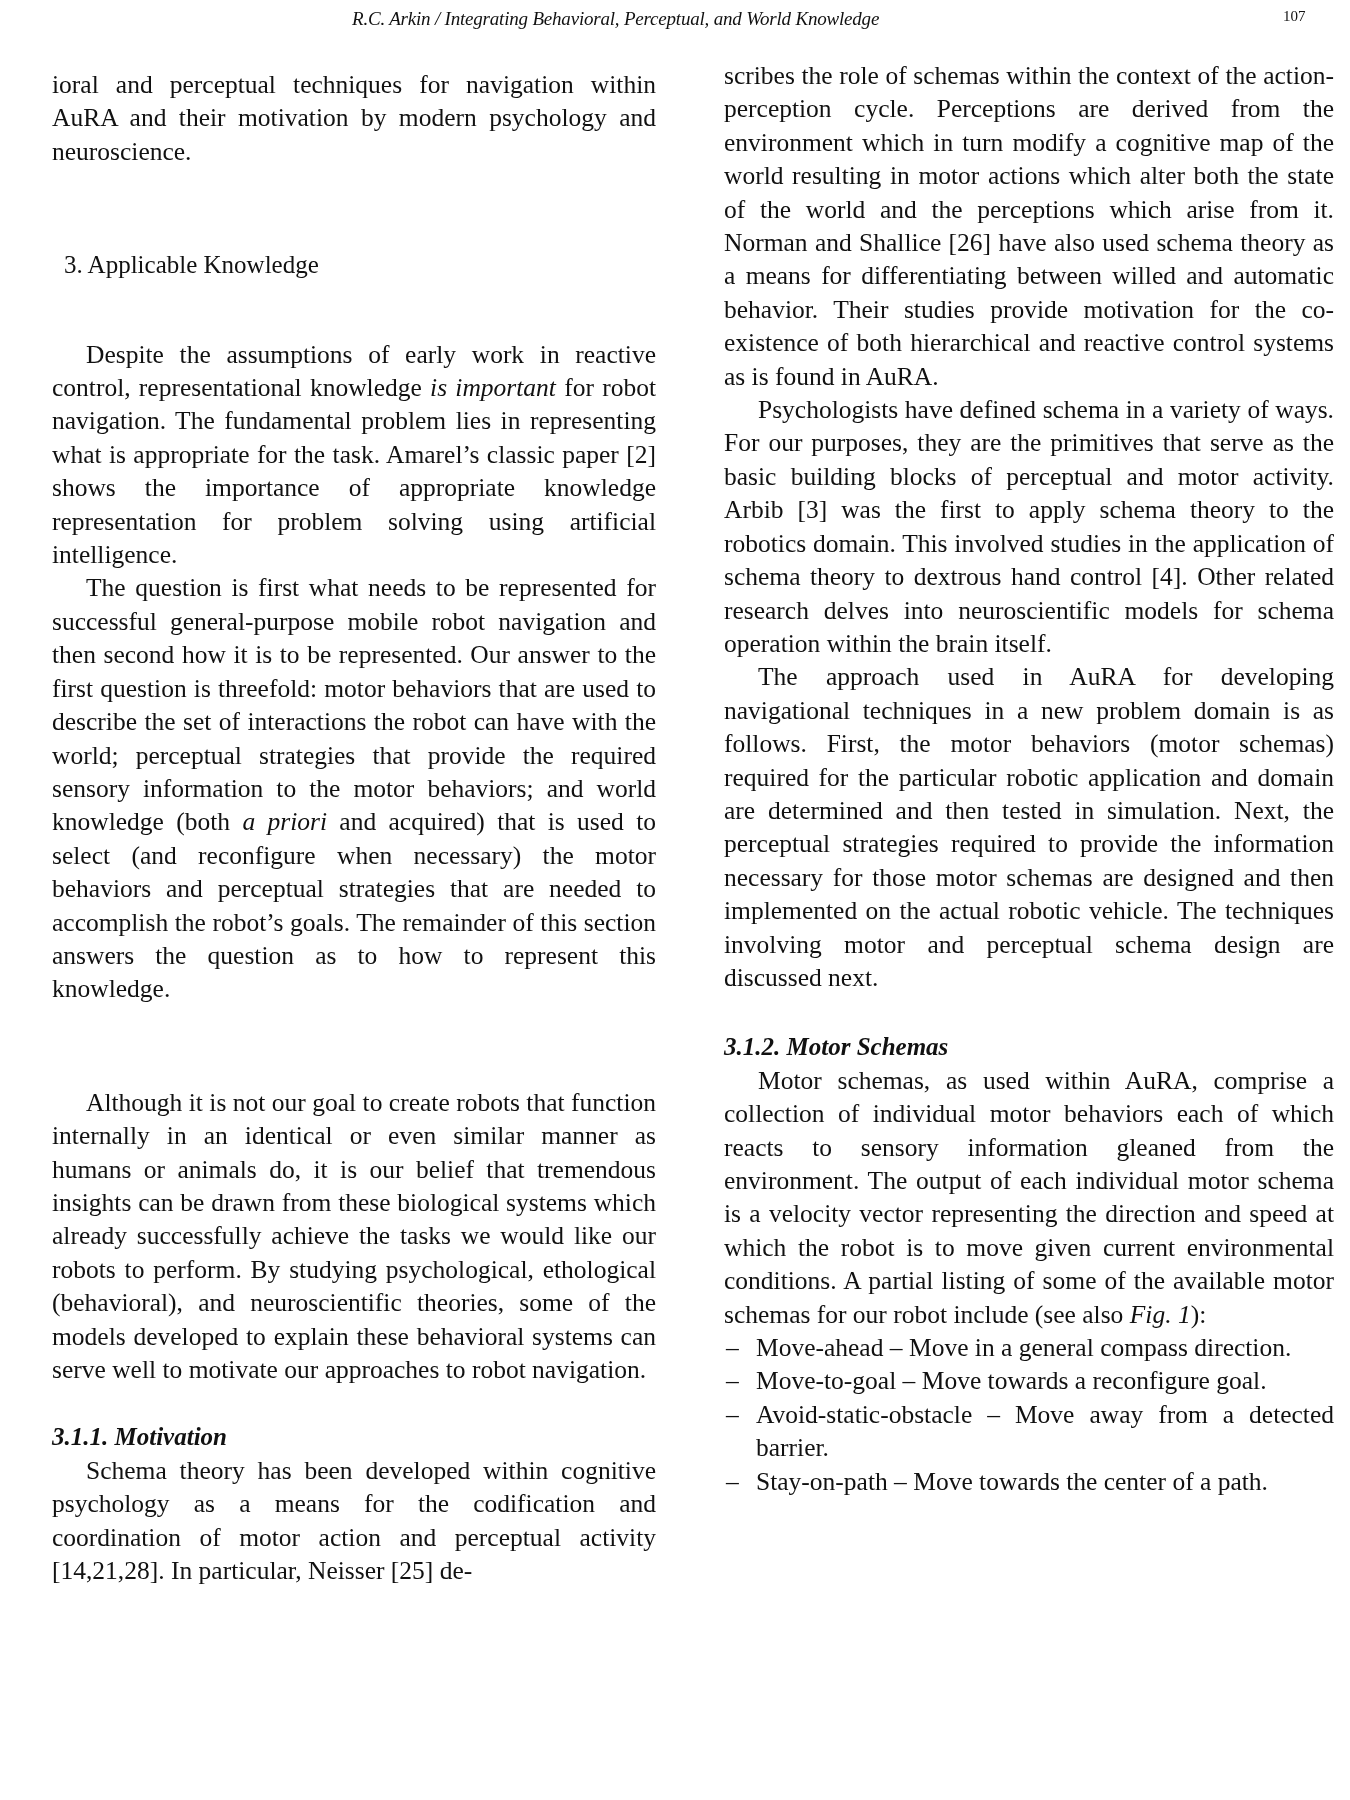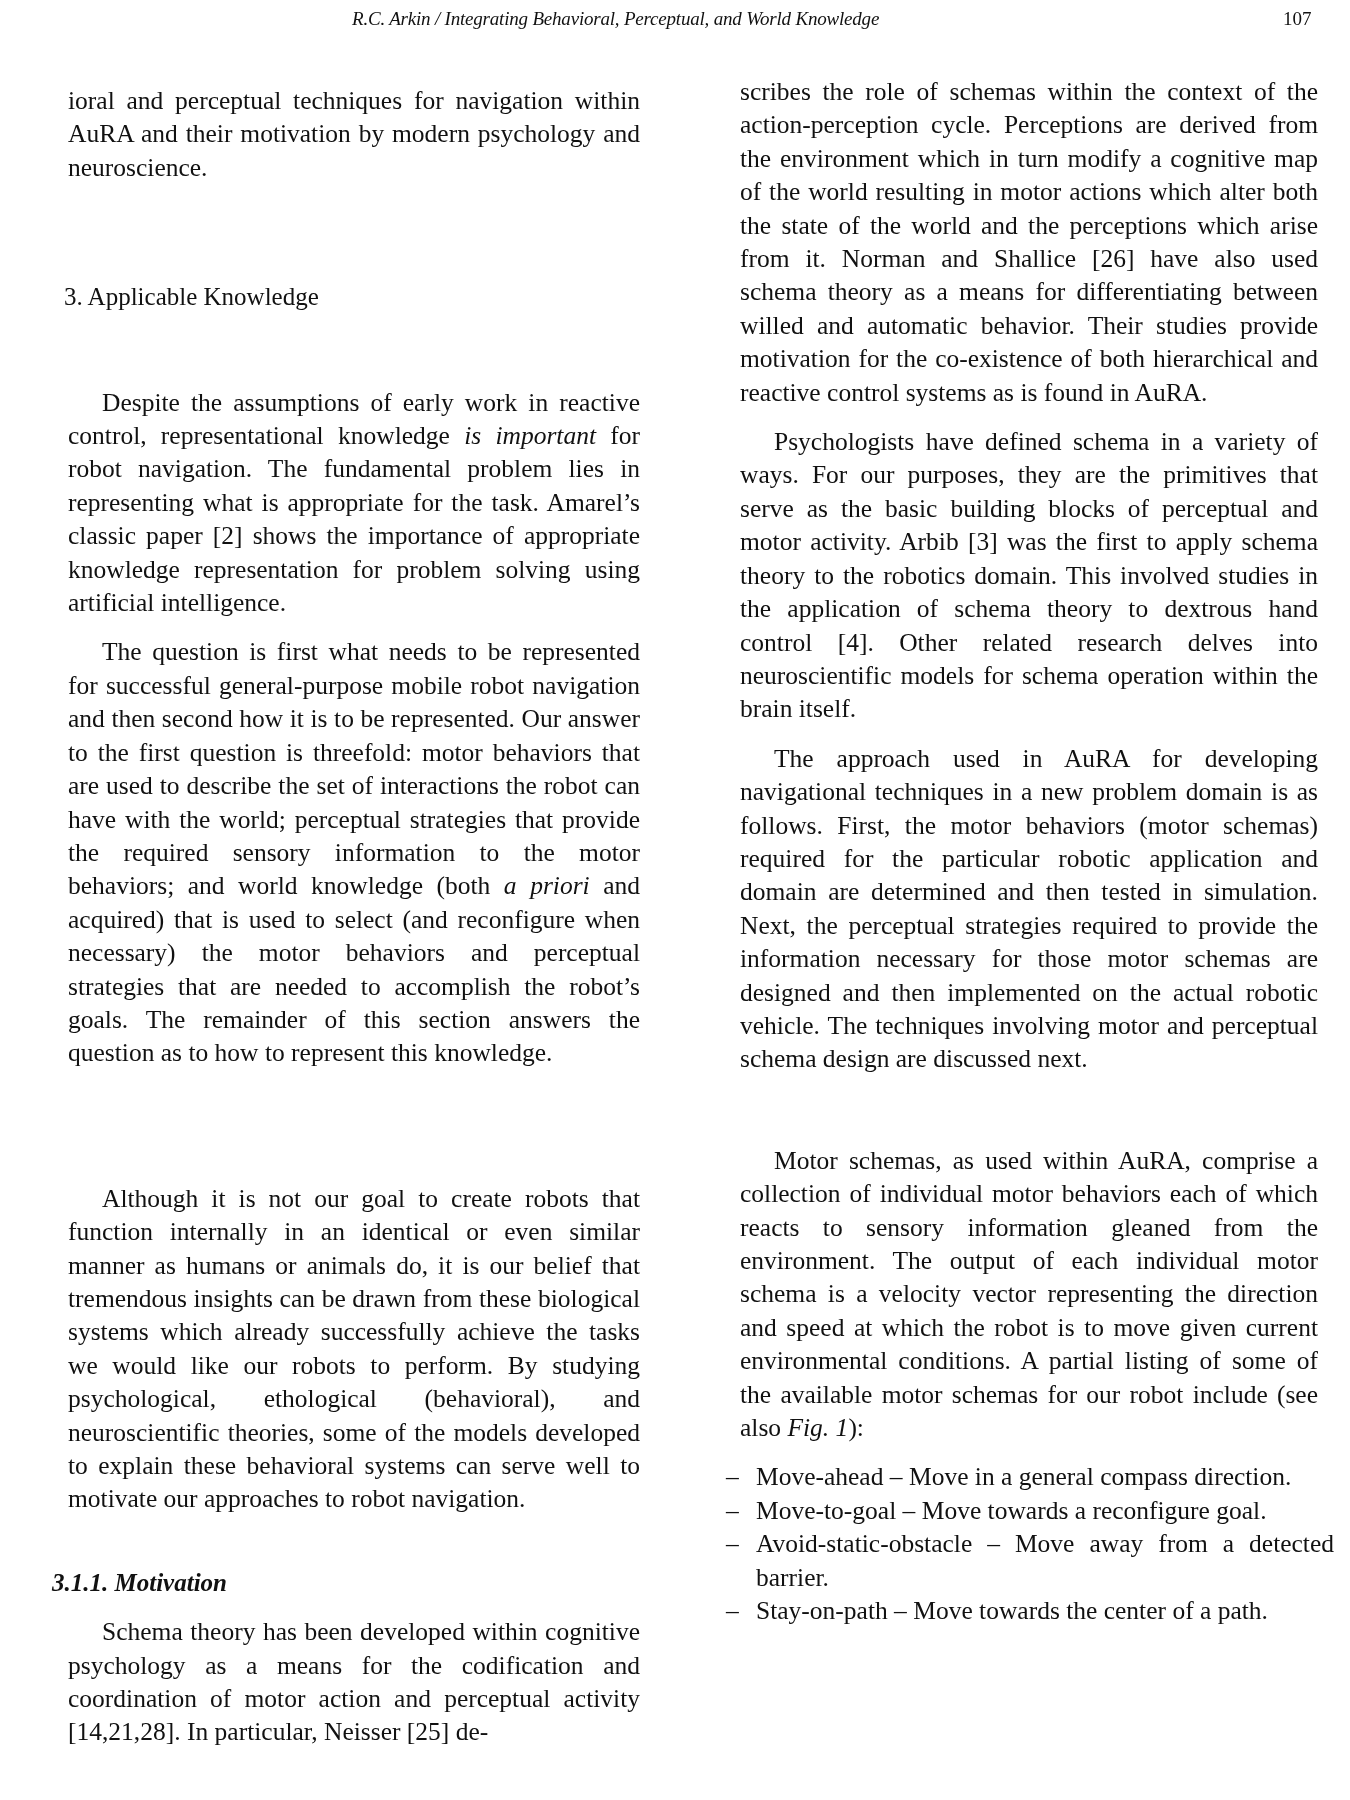--- a/index.html
+++ b/index.html
@@ -10,29 +10,29 @@
   }
   .running-head {
     position: absolute; top: 6px; left: 0; width: 1350px; height: 30px; padding-left: 48px;
   }
   .running-title {
     position: absolute; left: 352px; top: 2px;
     font-style: italic; font-size: 19px; letter-spacing: -0.2px;
   }
   .page-number {
     position: absolute; left: 1283px; top: 2px;
-    font-size: 19px;
+    font-size: 15px;
   }
   .col {
     position: absolute; top: 68px; width: 604px;
     font-size: 25.5px; line-height: 33.4px;
   }
   .col.left { left: 52px; }
   .col.right { left: 724px; width: 610px; top: 59px; }
-  .col p { margin: 16px; text-align: justify; text-align-last: left; hyphens: manual; }
+  .col p { margin: 0; text-align: justify; text-align-last: left; hyphens: manual; }
   .col p.indent { text-indent: 34px; }
   .col p.cont { text-indent: 0; }
   .heading-bold { font-weight: normal; margin: 12px; font-size: 25px; }
   .heading-italic { font-style: italic; margin: 0; font-size: 25px; }
   .gap-lg { height: 68px; }
   .gap-md { height: 36px; }
   .gap-sm { height: 34px; }
   .gap-head { height: 44px; }
   em { font-style: italic; }
   .list { margin: 0; padding: 0; list-style: none; }
@@ -68,20 +68,21 @@
   <h4 class="heading-italic">3.1.1. Motivation</h4>
   <p class="indent">Schema theory has been developed within cognitive psychology as a means for the codification and coordination of motor action and perceptual activity [14,21,28]. In particular, Neisser [25] de-</p>
 </div>
 
 <div class="col right">
   <p class="cont">scribes the role of schemas within the context of the action-perception cycle. Perceptions are derived from the environment which in turn modify a cognitive map of the world resulting in motor actions which alter both the state of the world and the perceptions which arise from it. Norman and Shallice [26] have also used schema theory as a means for differentiating between willed and automatic behavior. Their studies provide motivation for the co-existence of both hierarchical and reactive control systems as is found in AuRA.</p>
   <p class="indent">Psychologists have defined schema in a variety of ways. For our purposes, they are the primitives that serve as the basic building blocks of perceptual and motor activity. Arbib [3] was the first to apply schema theory to the robotics domain. This involved studies in the application of schema theory to dextrous hand control [4]. Other related research delves into neuroscientific models for schema operation within the brain itself.</p>
   <p class="indent">The approach used in AuRA for developing navigational techniques in a new problem domain is as follows. First, the motor behaviors (motor schemas) required for the particular robotic application and domain are determined and then tested in simulation. Next, the perceptual strategies required to provide the information necessary for those motor schemas are designed and then implemented on the actual robotic vehicle. The techniques involving motor and perceptual schema design are discussed next.</p>
 
   <div class="gap-md"></div>
+  <h4 class="heading-italic">3.1.2. Motor Schemas</h4>
   <p class="indent"><span>Motor schemas, as used within AuRA, comprise a collection of individual motor behaviors each of which reacts to sensory information gleaned from the environment. The output of each individual motor schema is a velocity vector representing the direction and speed at which the robot is to move given current environmental conditions. A partial listing of some of the available motor schemas for our robot include (see also </span><em>Fig. 1</em><span>):</span></p>
 
   <ul class="list">
     <li><span class="dash">–</span><span class="term">Move-ahead</span><span> – </span><span>Move in a general compass direction.</span></li>
     <li><span class="dash">–</span><span class="term">Move-to-goal</span><span> – </span><span>Move towards a reconfigure goal.</span></li>
     <li><span class="dash">–</span><span class="term">Avoid-static-obstacle</span><span> – </span><span>Move away from a detected barrier.</span></li>
     <li><span class="dash">–</span><span class="term">Stay-on-path</span><span> – </span><span>Move towards the center of a path.</span></li>
   </ul>
 </div>
 

